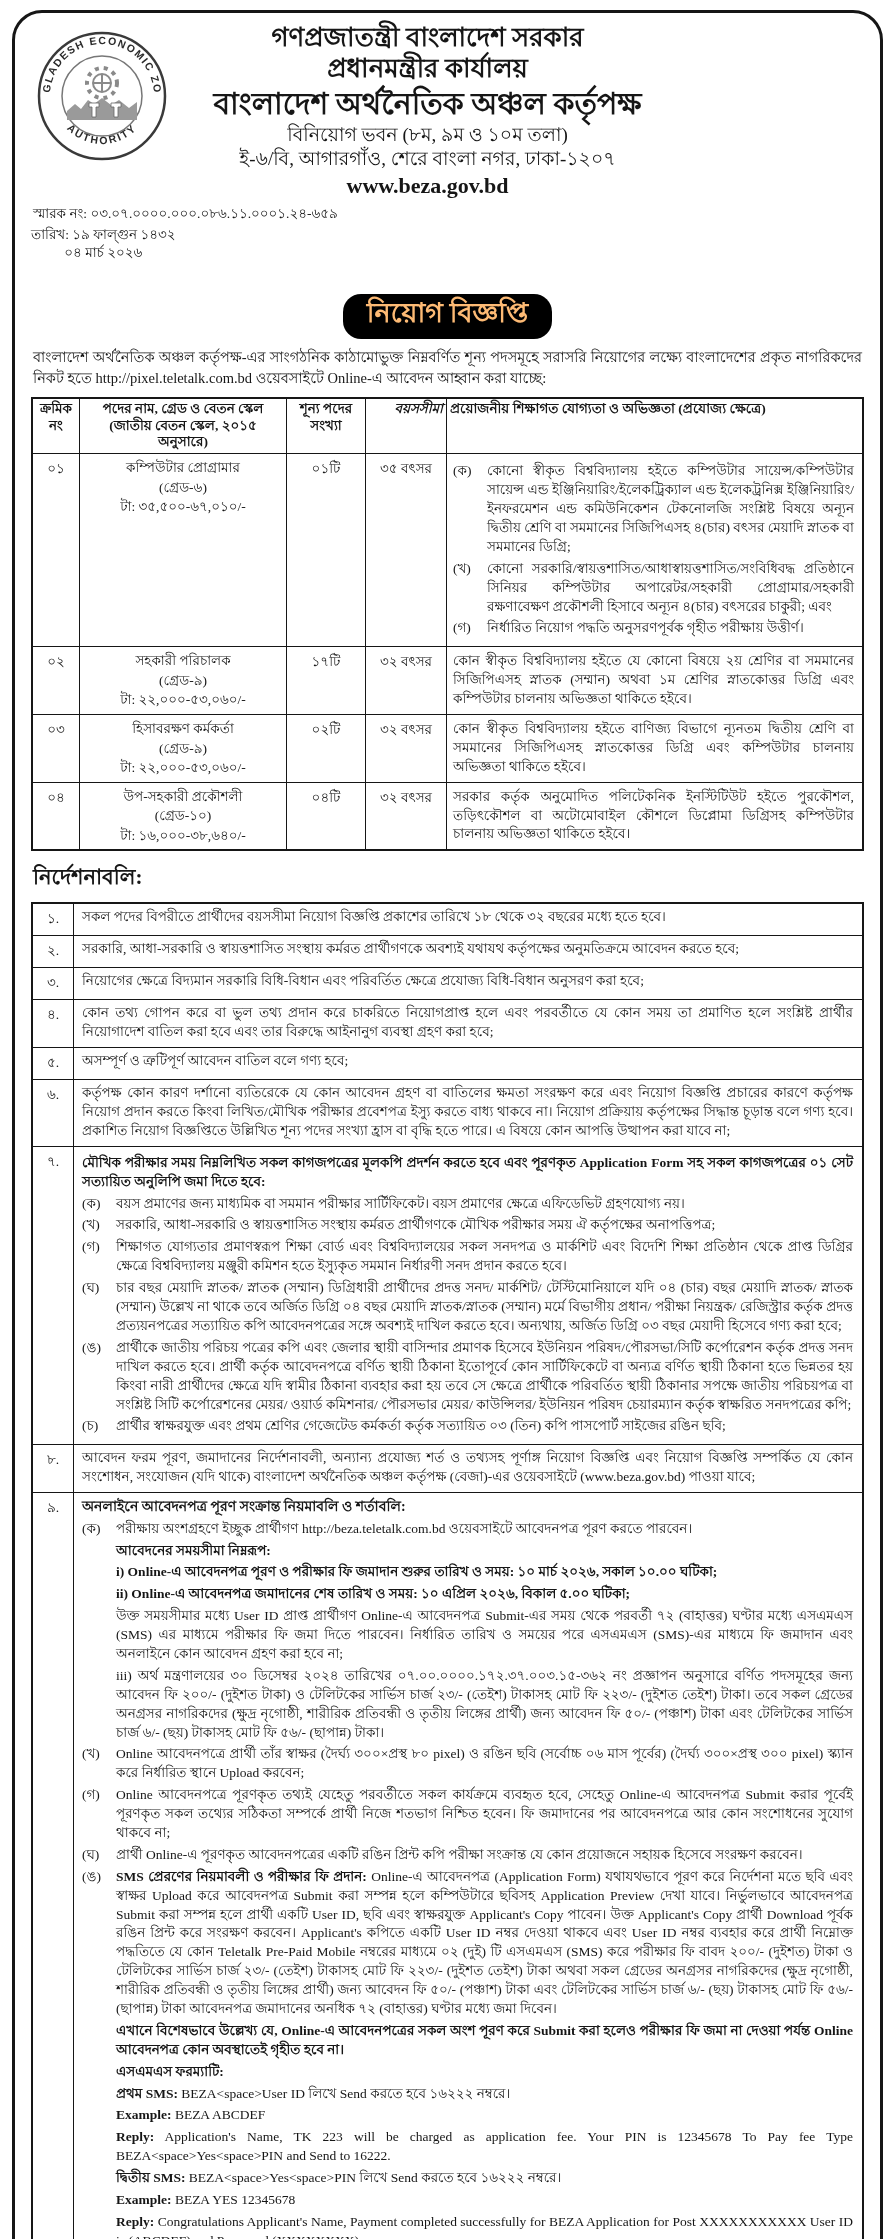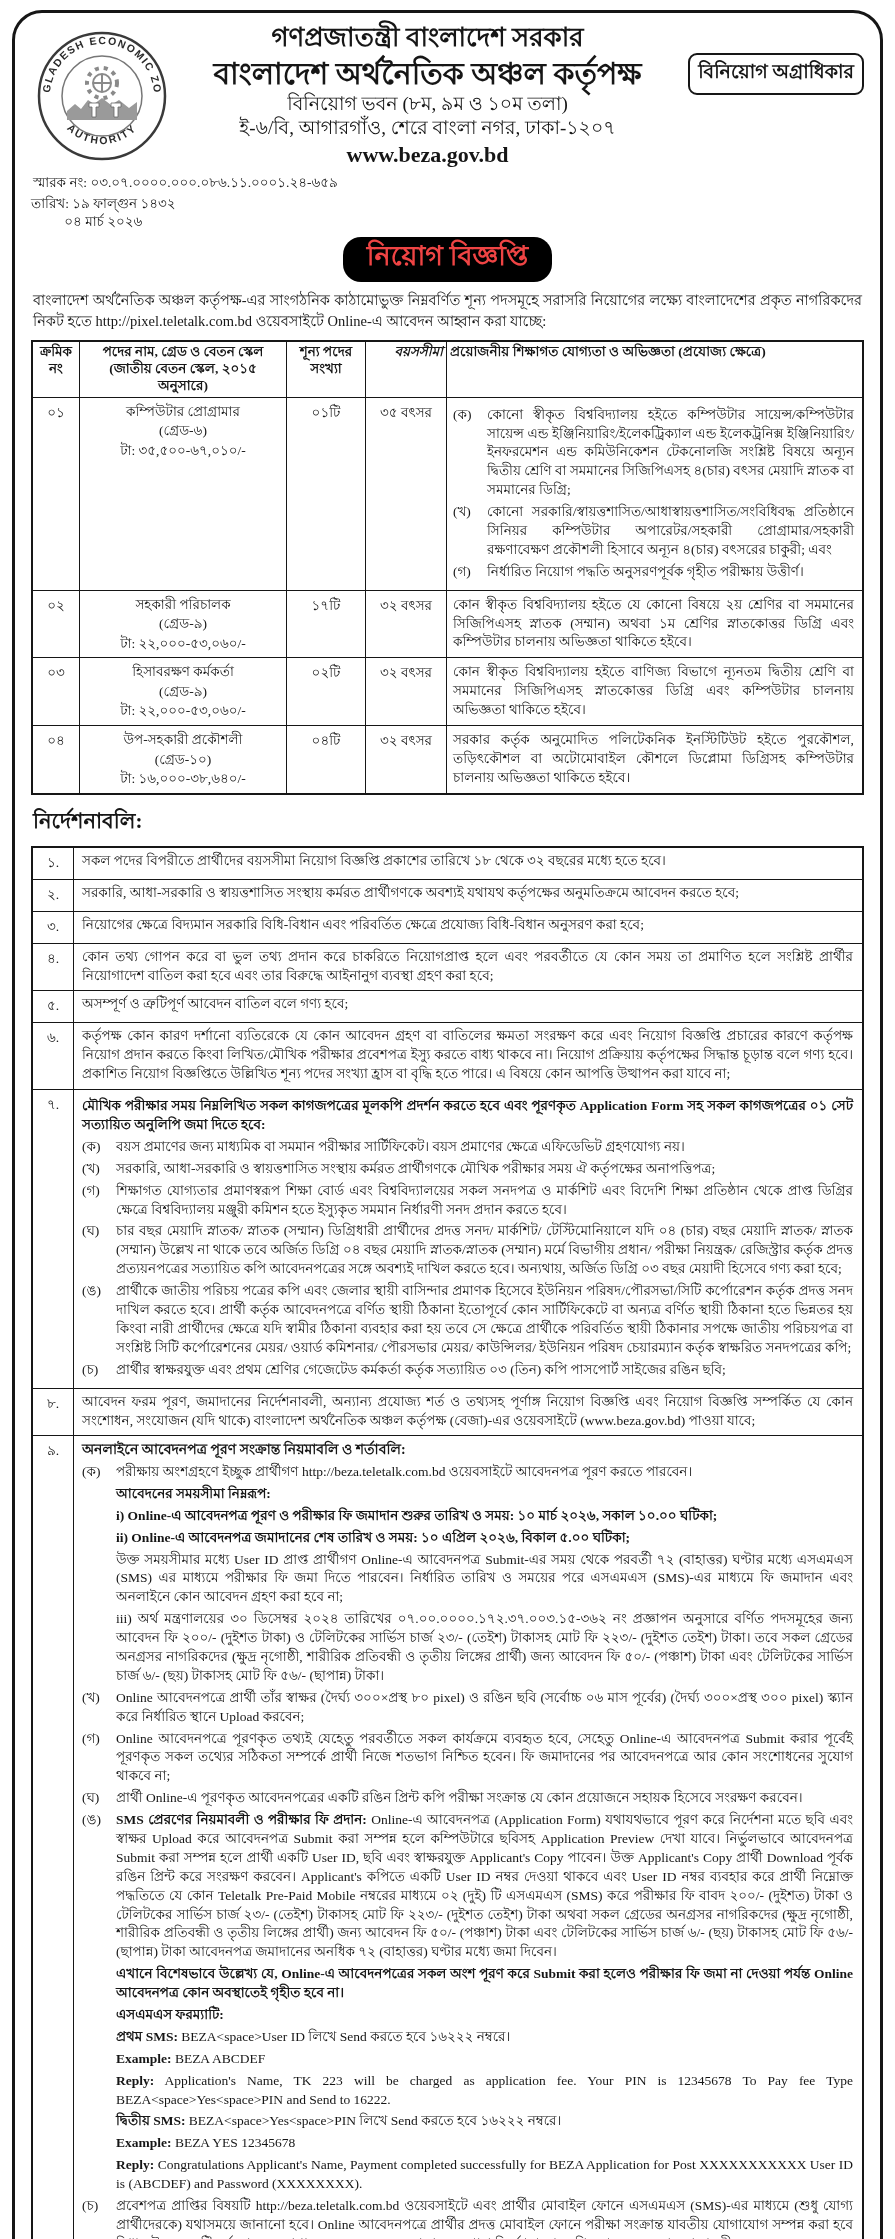--- a/index.html
+++ b/index.html
@@ -33,22 +33,22 @@
     display:inline-block;border:2px solid #161616;border-radius:9px;
     padding:2px 8px 4px 8px;font-size:19px;font-weight:bold;white-space:nowrap;
   }
   
   .memo-row{display:flex;justify-content:space-between;font-size:13.5px;margin-top:4px;align-items:flex-start;flex-direction:column;}
   .memo-left{padding-left:2px;}
   .memo-right{text-align:center;line-height:1.35;padding-right:4px;}
   
   .notice-wrap{text-align:center;margin:6px 0 4px 0;}
   .notice-badge{
-    display:inline-block;background:#000;color:#ef4444;font-weight:bold;
-    font-size:27px;padding:5px 24px 10px 24px;border-radius:18px;line-height:1.1;
+    display:inline-block;background:#000;color:#fdba74;font-weight:bold;
+    font-size:27px;padding:5px 24px 10px 24px;border-radius:18px;line-height:1.1;margin-top:26px;
   }
   
   .intro{font-size:14.5px;text-align:justify;margin:8px 2px 8px 2px;line-height:1.45;}
   
   table{border-collapse:collapse;width:100%;border-radius:28px;}
   .vtab{border:2px solid #161616;font-size:13.5px;}
   .vtab th,.vtab td{border:1.5px solid #161616;vertical-align:top;}
   .vtab th{padding:2px 3px;font-weight:bold;line-height:1.25;}
   .c-sl{width:40px;text-align:center;}
   .c-post{width:200px;text-align:center;}
@@ -96,27 +96,25 @@
         <circle cx="65" cy="52" r="15" fill="none" stroke="#8a8a8a" stroke-width="4" stroke-dasharray="4 5"></circle>
         <circle cx="65" cy="52" r="9" fill="none" stroke="#8a8a8a" stroke-width="2"></circle>
         <path d="M65 43 v18 M56 52 h18" stroke="#8a8a8a" stroke-width="2"></path>
         <path d="M30 80 l8 -7 6 5 7 -9 6 4 8 -6 9 7 8 -5 10 8 8 -6 0 18 -70 0 z" fill="#9a9a9a"></path>
         <path d="M52 72 h10 v4 h-3 v10 h-4 v-10 h-3 z" fill="#fff" stroke="#666" stroke-width="0.8"></path>
         <path d="M74 72 h10 v4 h-3 v10 h-4 v-10 h-3 z" fill="#fff" stroke="#666" stroke-width="0.8"></path>
       </svg>
     </div>
     <div class="titles">
       <div class="t-line1">গণপ্রজাতন্ত্রী বাংলাদেশ সরকার</div>
+      <div class="t-line2">প্রধানমন্ত্রীর কার্যালয়</div>
       <div class="t-org">বাংলাদেশ অর্থনৈতিক অঞ্চল কর্তৃপক্ষ</div>
       <div class="t-addr">বিনিয়োগ ভবন (৮ম, ৯ম ও ১০ম তলা)</div>
       <div class="t-addr">ই-৬/বি, আগারগাঁও, শেরে বাংলা নগর, ঢাকা-১২০৭</div>
       <div class="t-web">www.beza.gov.bd</div>
-    </div>
-    <div class="badge-col">
-      <span class="priority-badge">বিনিয়োগ অগ্রাধিকার</span>
     </div>
   </div>
 
   <div class="memo-row">
     <div class="memo-left">স্মারক নং: ০৩.০৭.০০০০.০০০.০৮৬.১১.০০০১.২৪-৬৫৯</div>
     <div class="memo-right">
       <div>তারিখ: ১৯ ফাল্গুন ১৪৩২</div>
       <div>০৪ মার্চ ২০২৬</div>
     </div>
   </div>

